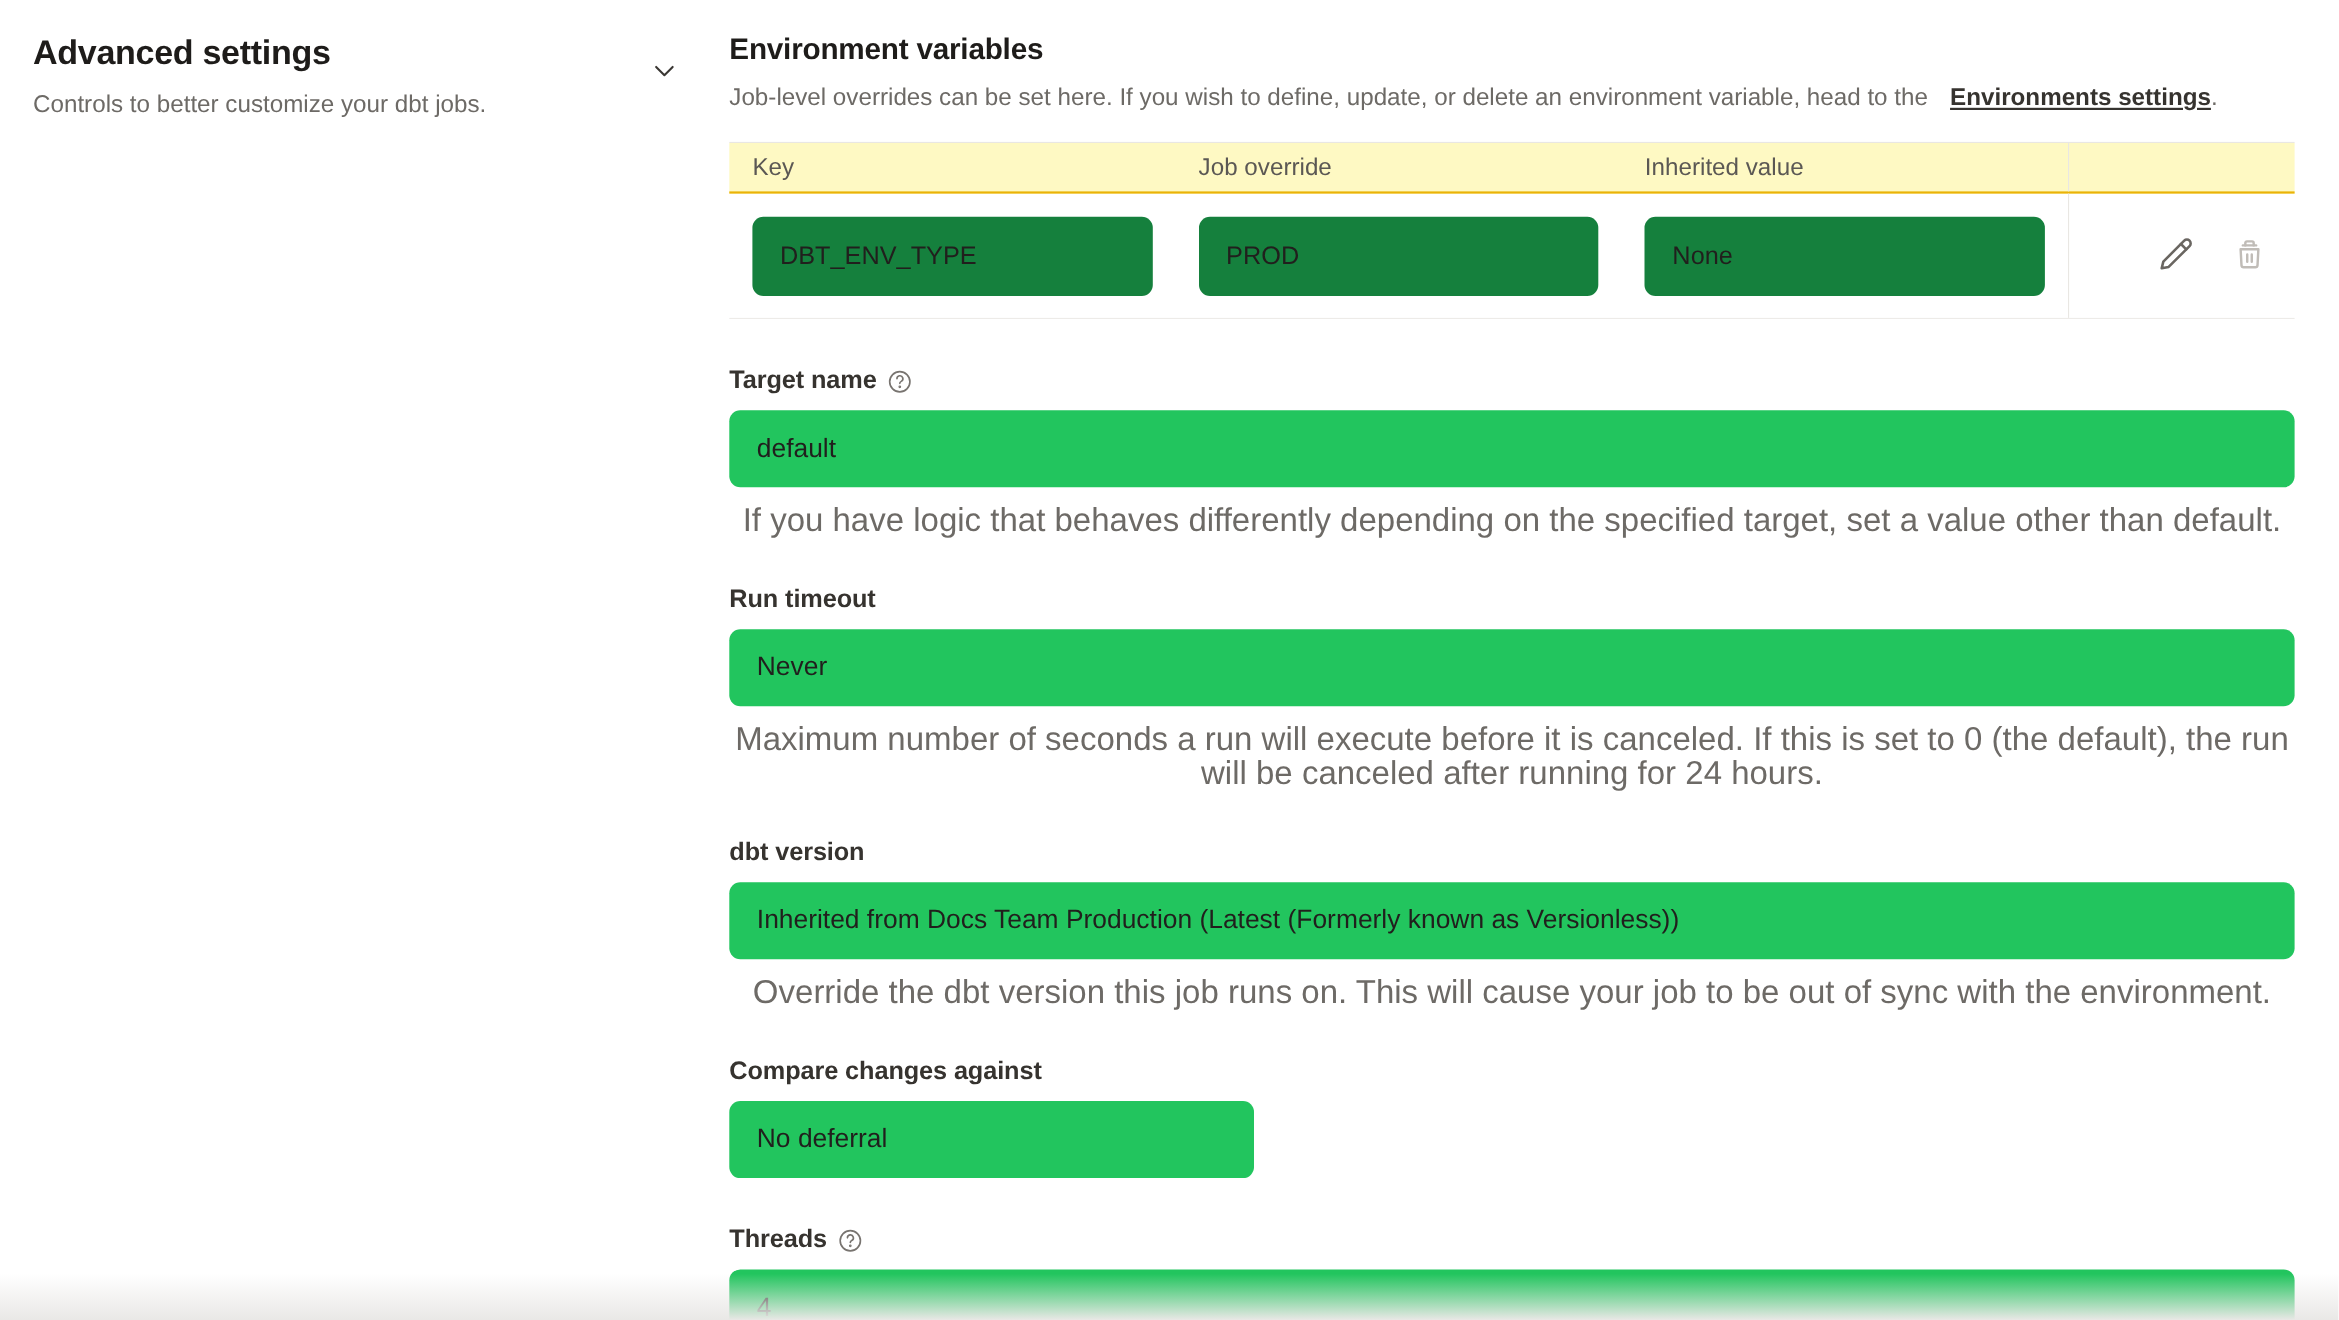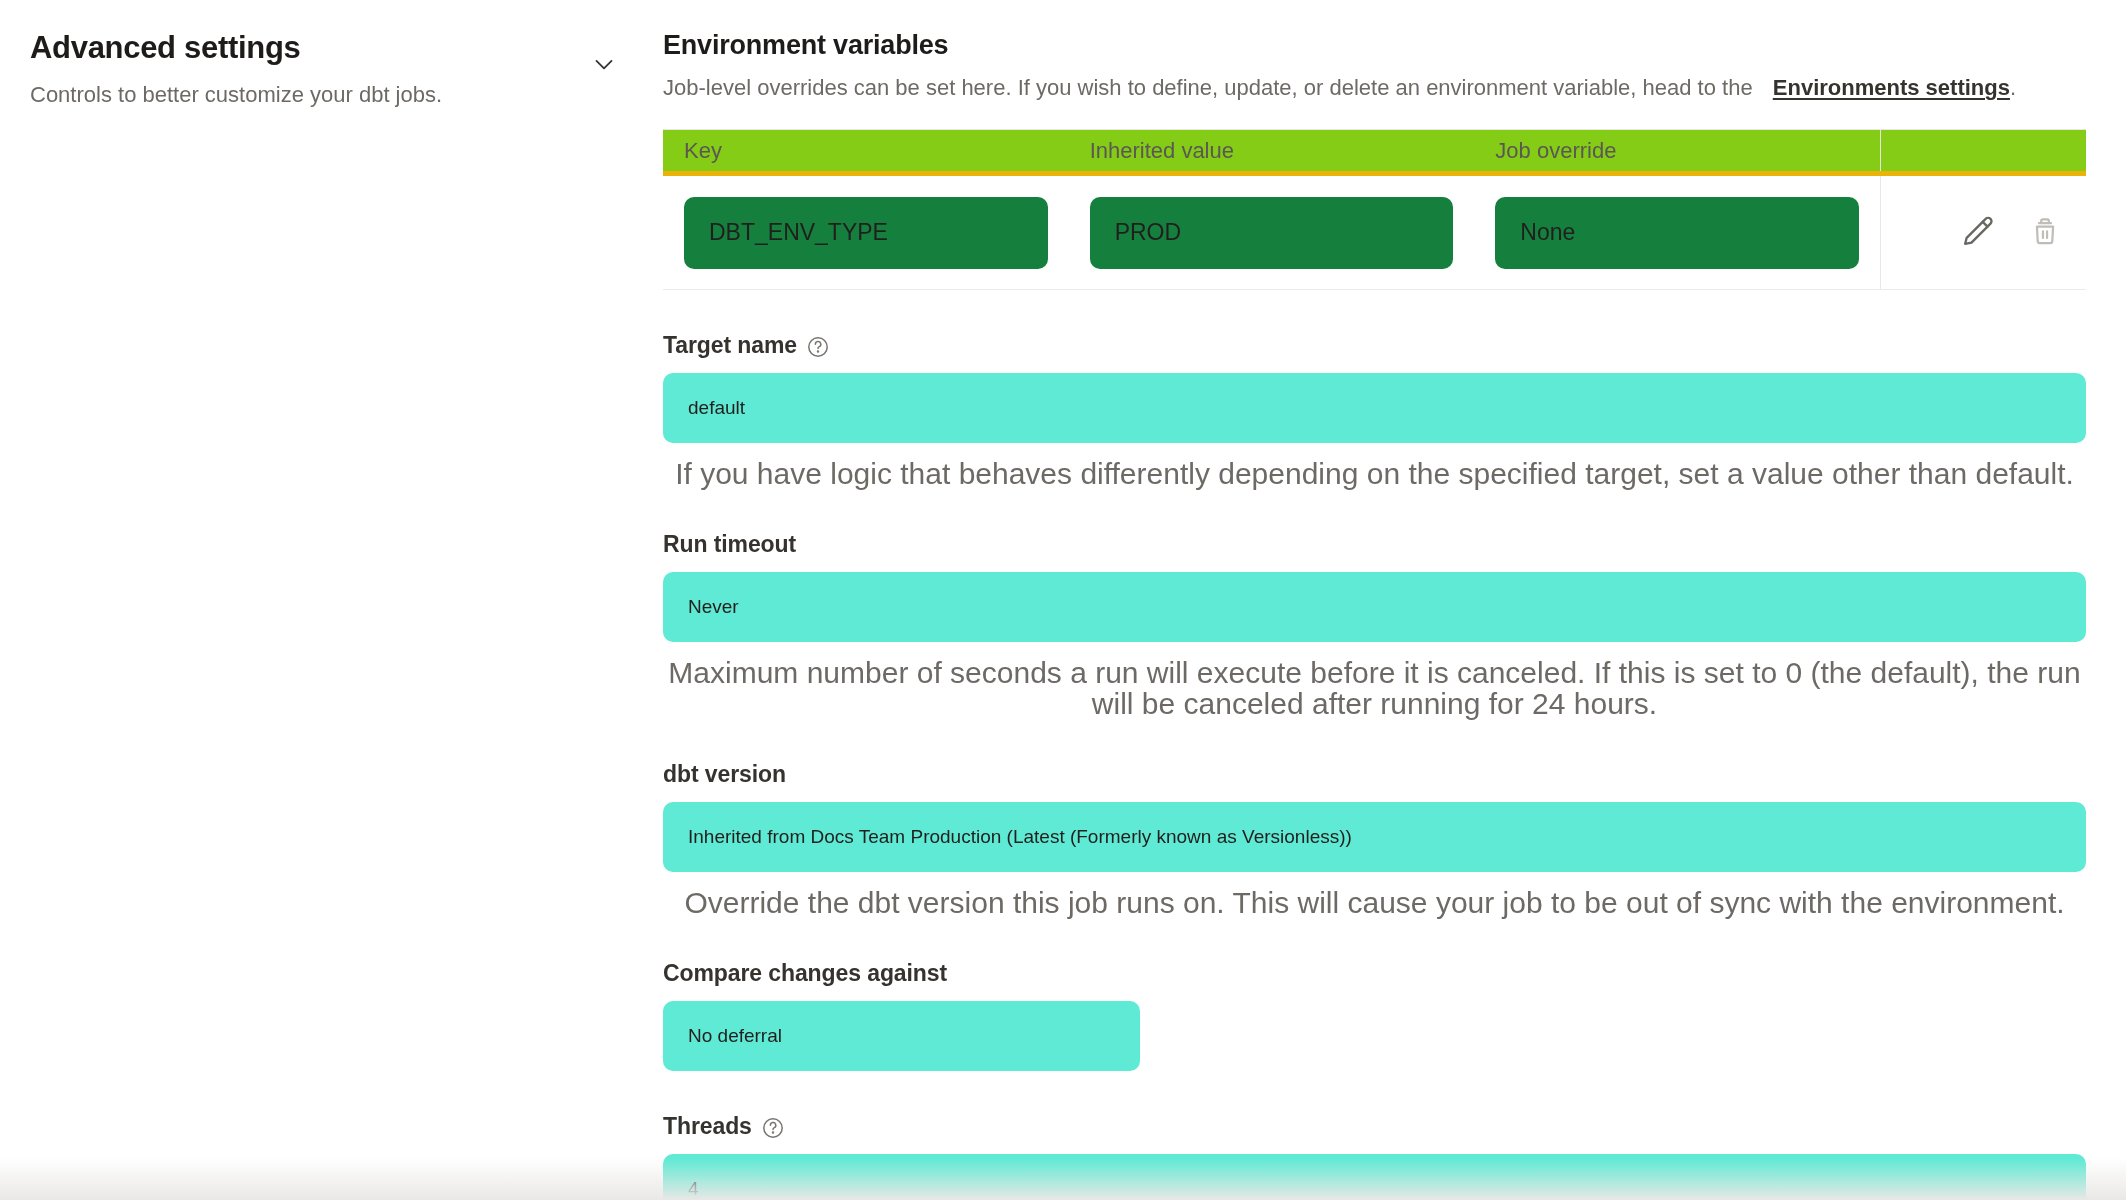--- a/index.html
+++ b/index.html
@@ -26,21 +26,21 @@
   
   .right-panel { flex: 1; padding: 30px 40px 0 0; }
   .section-title { font-size: 27px; font-weight: 700; letter-spacing: -0.2px; margin: 0 0 12px 0; color: #1e1c1a; }
   .section-desc { font-size: 22px; color: #6d6a66; margin: 0 0 26px 0; line-height: 30px; }
   .section-desc a { color: #36332f; font-weight: 700; text-decoration: underline; text-underline-offset: 3px; cursor: pointer; margin-left: 14px; }
 
   
   .env-table { border-top: 1px solid #e9e7e3; }
   .env-thead {
     display: grid; grid-template-columns: 1fr 1fr 1fr 206px;
-    background: #84cc16; border-bottom: 5px solid #eab308; height: 46px; align-items: center;
+    background: #fef9c3; border-bottom: 2px solid #eab308; height: 46px; align-items: center;
   }
   .env-th { padding-left: 21px; font-size: 22px; color: #5b5854; font-weight: 400; }
   .env-th-actions { height: 100%; border-left: 1px solid #e9e7e3; }
   .env-row {
     display: grid; grid-template-columns: 1fr 1fr 1fr 206px;
     height: 114px; align-items: center; border-bottom: 1px solid #edebe8;
   }
   .env-cell { padding: 0 21px; }
   .pill {
     background: #15803d; border-radius: 10px; height: 72px;
@@ -53,23 +53,23 @@
     gap: 28px; padding-right: 22px;
   }
   .icon-btn { background: none; border: none; padding: 0; cursor: pointer; display: flex; align-items: center; }
 
   
   .field-group { margin-top: 42px; }
   .field-label-row { display: flex; align-items: center; gap: 9px; margin-bottom: 14px; }
   .field-label { font-size: 23px; font-weight: 700; color: #36332f; letter-spacing: -0.1px; }
   .help-icon { display: inline-flex; align-items: center; margin-top: 2px; }
   .input-box {
-    background: #5eead4; border-radius: 10px; height: 70px;
+    background: #22c55e; border-radius: 10px; height: 70px;
     display: flex; align-items: center; padding: 0 25px;
-    font-size: 19px; color: #211f1d; cursor: default;
+    font-size: 24px; color: #211f1d; cursor: default;
   }
   .input-box.full { width: 100%; }
   .input-box.narrow { width: 477px; }
   .field-help { font-size: 30px; color: #6d6a66; line-height: 31px; margin: 15px 0 0 0; text-align: center; }
 
   
   .bottom-fade {
     position: absolute; left: 0; bottom: 0; width: 2126px; height: 42px;
     background: linear-gradient(180deg, rgba(234,233,231,0) 0%, #e9e8e6 100%);
     pointer-events: none;
@@ -93,22 +93,22 @@
   </div>
 
   <div class="right-panel">
 
     <h2 class="section-title">Environment variables</h2>
     <p class="section-desc"><span>Job-level overrides can be set here. If you wish to define, update, or delete an environment variable, head to the </span><a>Environments settings</a><span>.</span></p>
 
     <div class="env-table">
       <div class="env-thead">
         <div class="env-th">Key</div>
+        <div class="env-th">Job override</div>
         <div class="env-th">Inherited value</div>
-        <div class="env-th">Job override</div>
         <div class="env-th env-th-actions"></div>
       </div>
       <div class="env-row">
         <div class="env-cell">
           <div class="pill">DBT_ENV_TYPE</div>
         </div>
         <div class="env-cell">
           <div class="pill">PROD</div>
         </div>
         <div class="env-cell">

